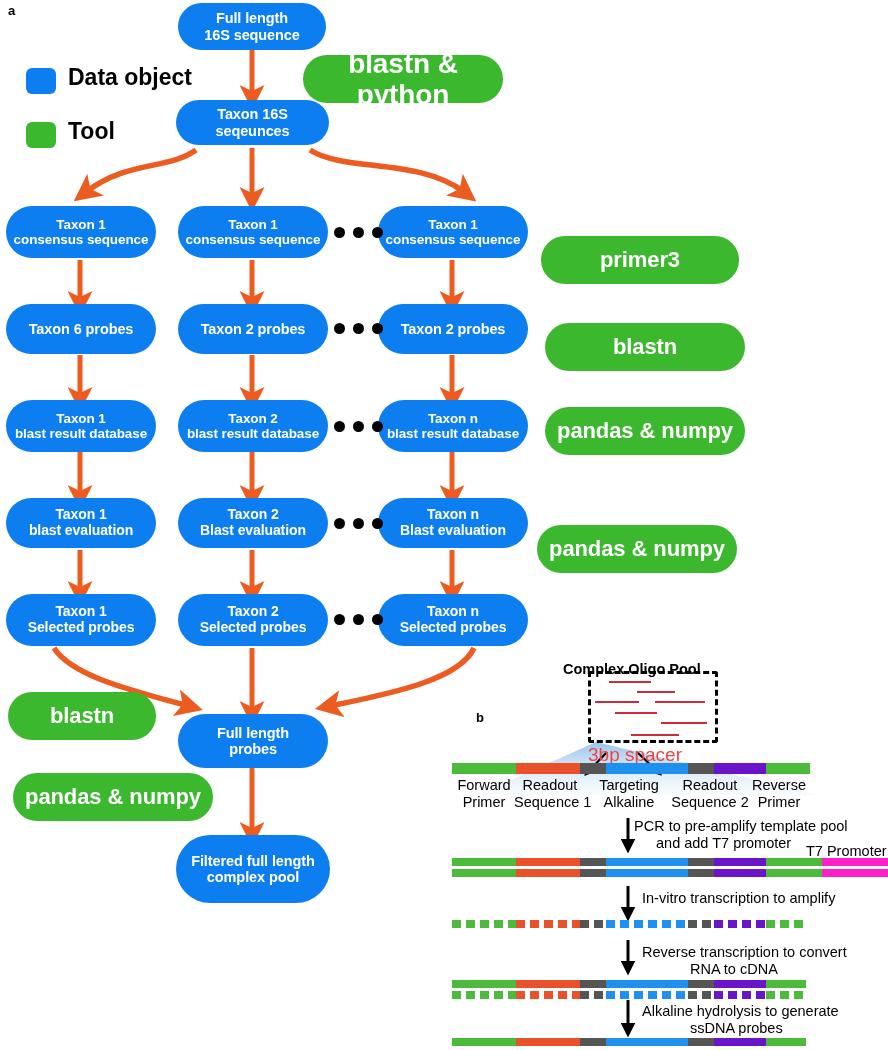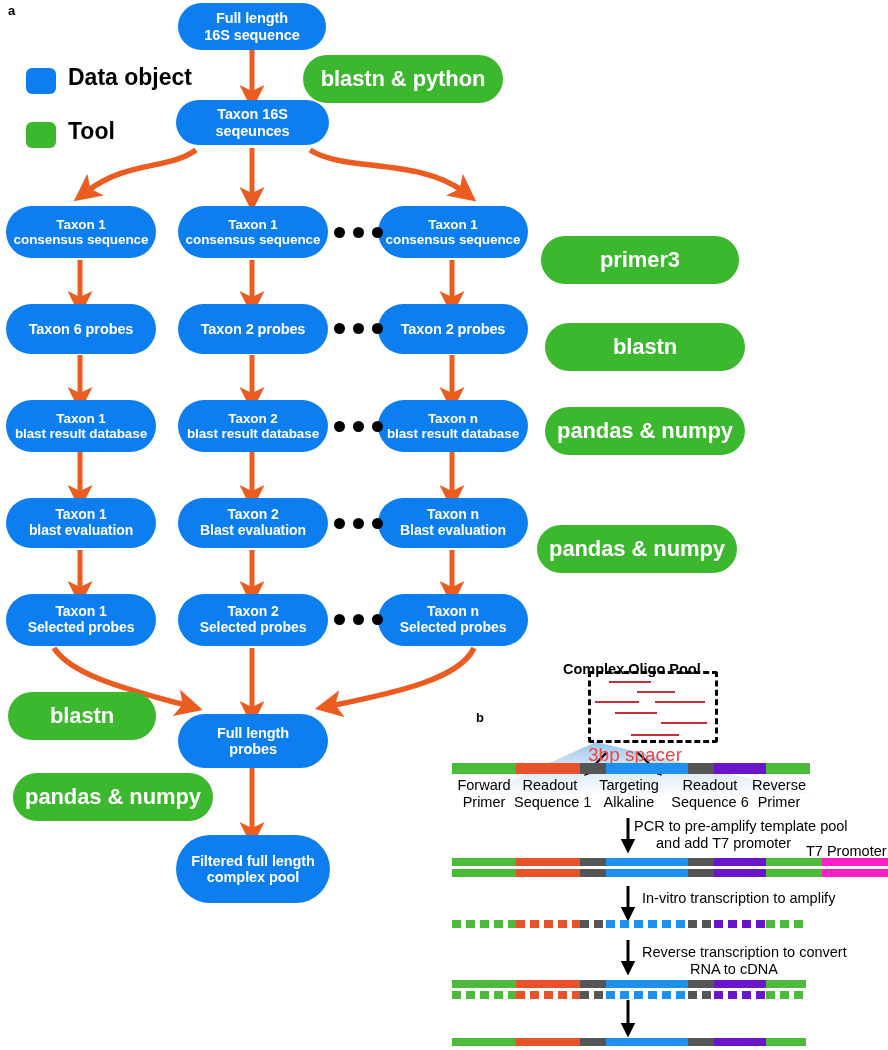--- a/index.html
+++ b/index.html
@@ -238,21 +238,21 @@
       <i></i>
   </div>
 
   <div class="node data" style="left:178px; top:714px; width:150px; height:54px; font-size:14.5px;">
     <span class="lbl">Full length<br>probes</span>
   </div>
   <div class="node data" style="left:176px; top:835px; width:154px; height:68px; font-size:14.5px;">
     <span class="lbl">Filtered full length<br>complex pool</span>
   </div>
 
-  <div class="node tool" style="left:303px; top:55px; width:200px; height:48px; font-size:22px;">
+  <div class="node tool" style="left:303px; top:55px; width:200px; height:48px; font-size:28px;">
     <span class="lbl">blastn &amp; python</span>
   </div>
   <div class="node tool" style="left:541px; top:236px; width:198px; height:48px; font-size:22px;">
     <span class="lbl">primer3</span>
   </div>
   <div class="node tool" style="left:545px; top:323px; width:200px; height:48px; font-size:22px;">
     <span class="lbl">blastn</span>
   </div>
   <div class="node tool" style="left:545px; top:407px; width:200px; height:48px; font-size:22px;">
     <span class="lbl">pandas &amp; numpy</span>
@@ -298,21 +298,21 @@
   <div class="seg-label" style="left:514px; top:777px; width:72px;">
     <span>Readout</span><br>
     <span>Sequence 1</span>
   </div>
   <div class="seg-label" style="left:592px; top:777px; width:74px;">
     <span>Targeting</span><br>
     <span>Alkaline</span>
   </div>
   <div class="seg-label" style="left:670px; top:777px; width:80px;">
     <span>Readout</span><br>
-    <span>Sequence 6</span>
+    <span>Sequence 2</span>
   </div>
   <div class="seg-label" style="left:748px; top:777px; width:62px;">
     <span>Reverse</span><br>
     <span>Primer</span>
   </div>
 
   <div class="step-text" style="left:634px; top:818px;">
     <span>PCR to pre-amplify template pool</span><br>
     <span style="display:inline-block; padding-left:22px;">and add T7 promoter</span>
   </div>
@@ -371,20 +371,24 @@
   <div class="seg-bar" style="left:452px; top:991px; width:354px; height:8px;">
     <span style="width:64px; background:repeating-linear-gradient(to right,#4cbb3c 0 9px,#fff 9px 14px);"></span>
     <span style="width:64px; background:repeating-linear-gradient(to right,#e8512a 0 9px,#fff 9px 14px);"></span>
     <span style="width:26px; background:repeating-linear-gradient(to right,#555 0 9px,#fff 9px 14px);"></span>
     <span style="width:82px; background:repeating-linear-gradient(to right,#1e90f0 0 9px,#fff 9px 14px);"></span>
     <span style="width:26px; background:repeating-linear-gradient(to right,#555 0 9px,#fff 9px 14px);"></span>
     <span style="width:52px; background:repeating-linear-gradient(to right,#6a15c9 0 9px,#fff 9px 14px);"></span>
     <span style="width:40px; background:repeating-linear-gradient(to right,#4cbb3c 0 9px,#fff 9px 14px);"></span>
   </div>
 
+  <div class="step-text" style="left:642px; top:1003px;">
+    <span>Alkaline hydrolysis to generate</span><br>
+    <span style="display:inline-block; padding-left:48px;">ssDNA probes</span>
+  </div>
 
   <div class="seg-bar" style="left:452px; top:1038px; width:354px; height:8px;">
     <span style="width:64px; background:#4cbb3c;"></span>
     <span style="width:64px; background:#e8512a;"></span>
     <span style="width:26px; background:#555555;"></span>
     <span style="width:82px; background:#1e90f0;"></span>
     <span style="width:26px; background:#555555;"></span>
     <span style="width:52px; background:#6a15c9;"></span>
     <span style="width:40px; background:#4cbb3c;"></span>
   </div>

